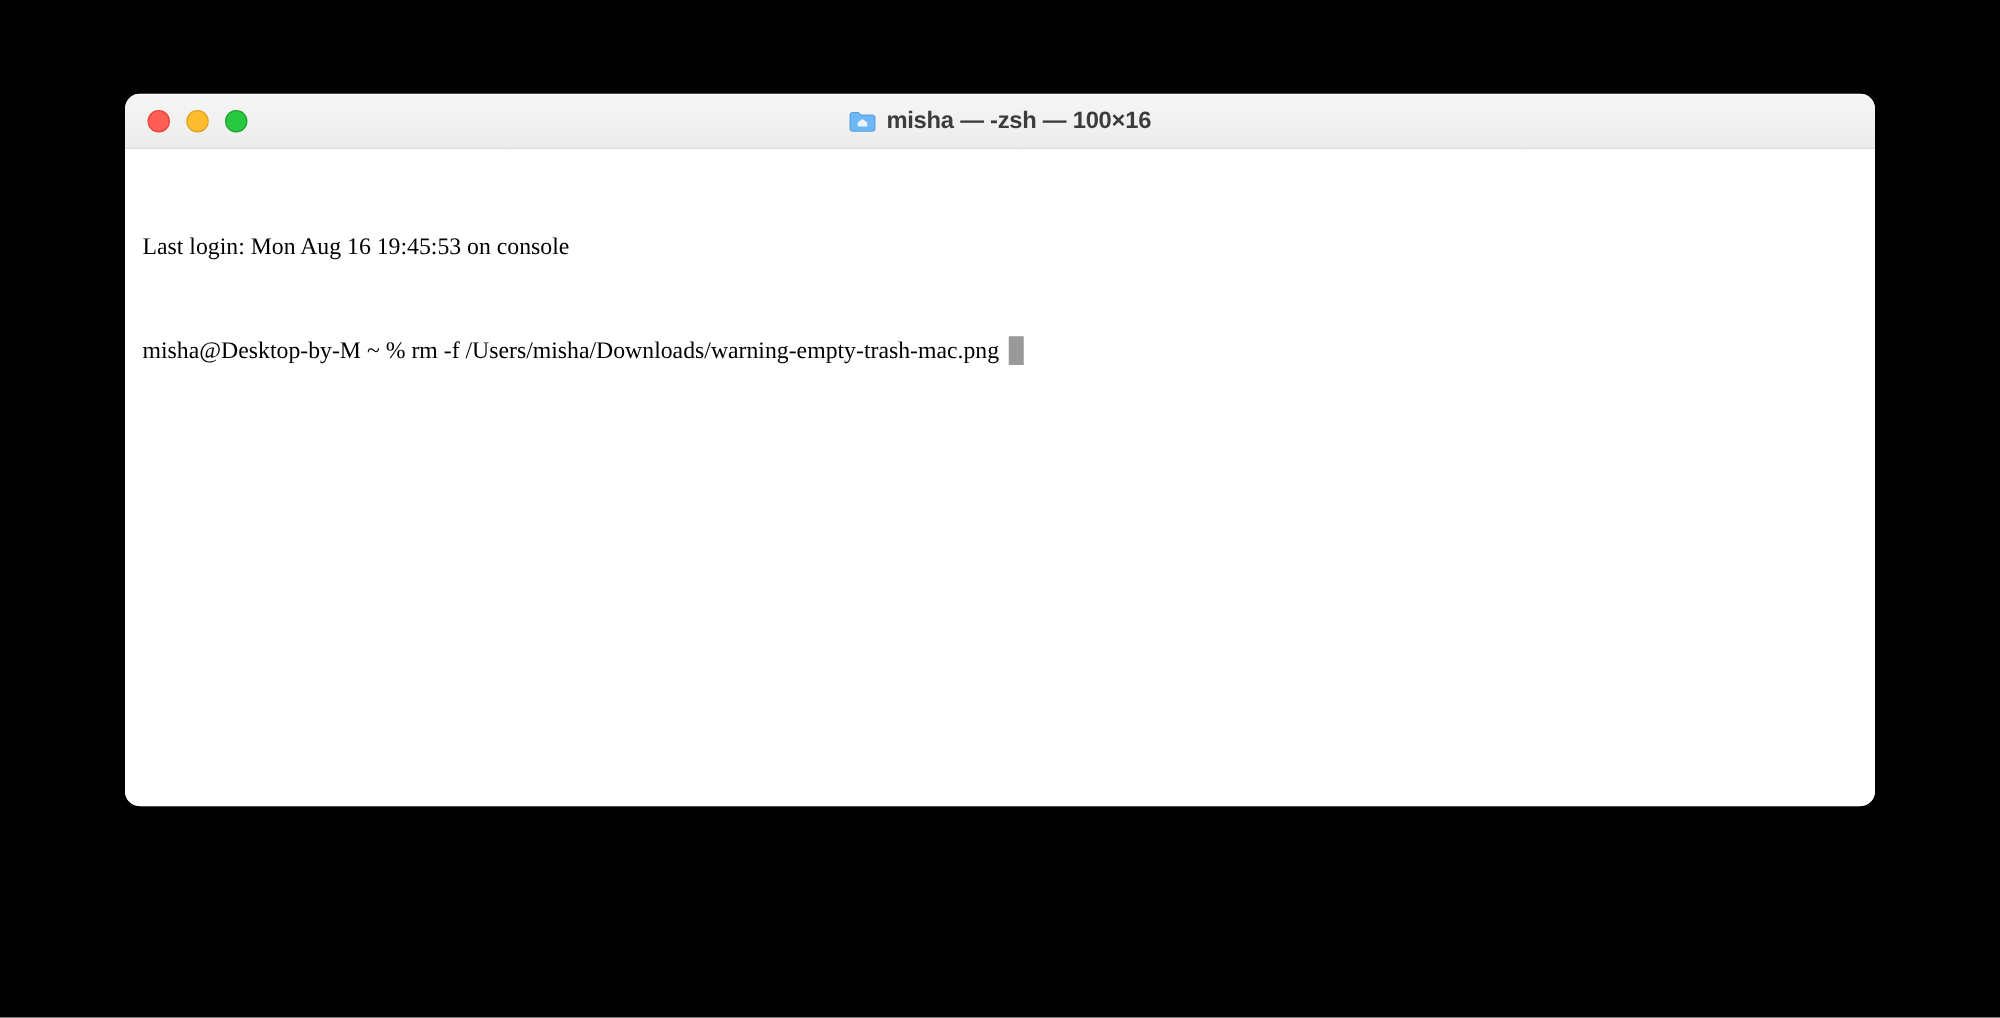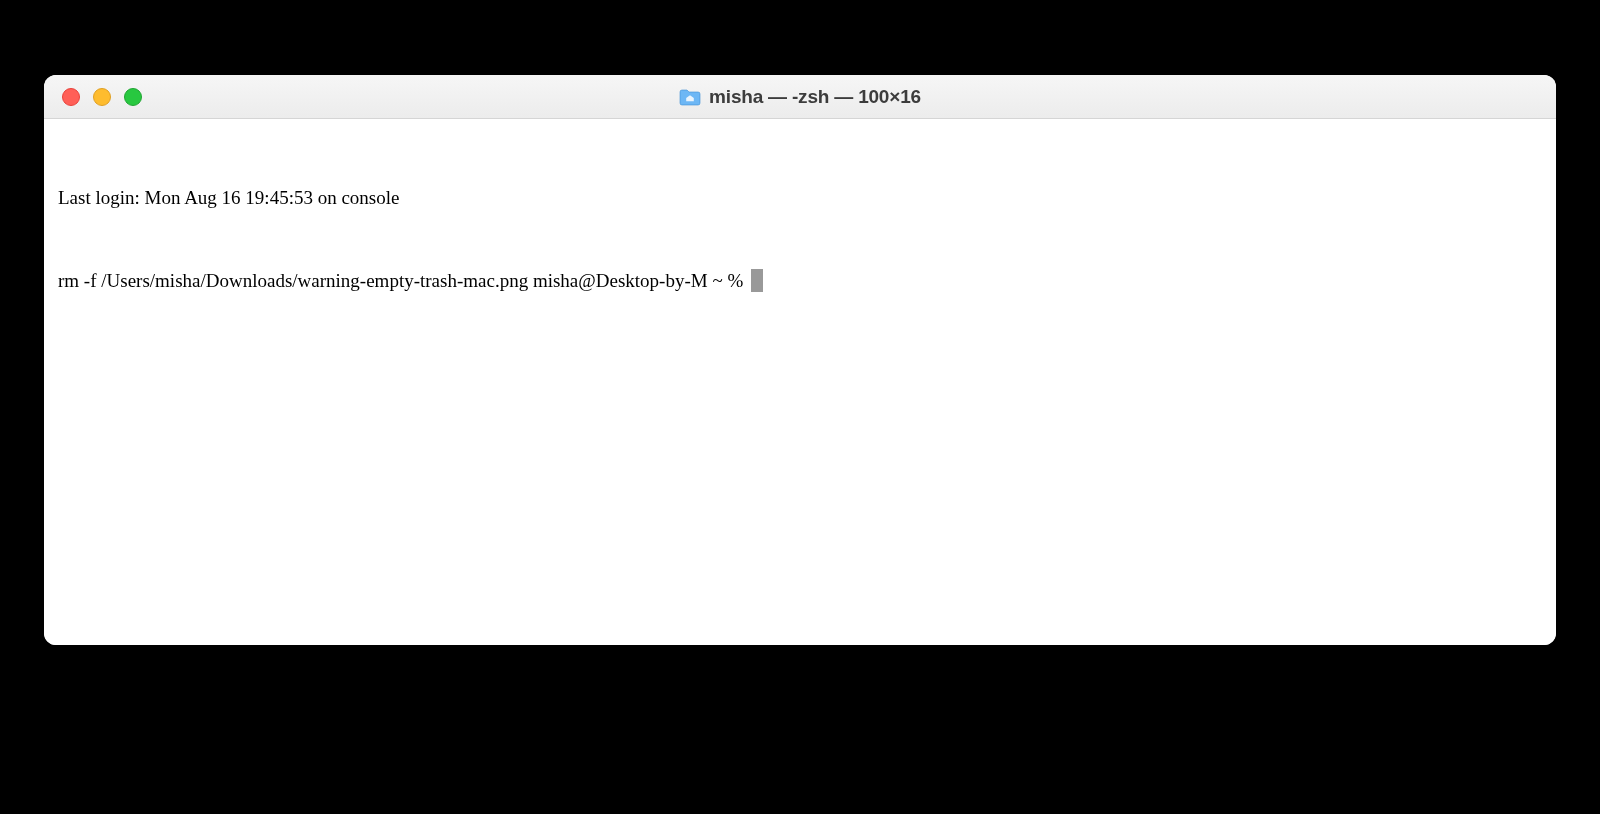--- a/index.html
+++ b/index.html
@@ -11,21 +11,21 @@
       width: 1600px;
       height: 814px;
       background: #000000;
       display: flex;
       align-items: flex-start;
       justify-content: center;
       padding-top: 75px;
       font-family: -apple-system, BlinkMacSystemFont, "Segoe UI", Helvetica, Arial, sans-serif;
     }
     .window {
-      width: 1512px;
+      width: 1400px;
       height: 570px;
       background: #ffffff;
       border-radius: 12px;
       box-shadow: 0 20px 60px rgba(0,0,0,0.6), 0 0 0 1px rgba(0,0,0,0.1);
       overflow: hidden;
       display: flex;
       flex-direction: column;
     }
     .titlebar {
       height: 44px;
@@ -110,15 +110,15 @@
         <svg viewBox="0 0 22 18" width="22" height="18">
           <path d="M1 4 Q1 2 3 2 L8 2 L10 4 L19 4 Q21 4 21 6 L21 15 Q21 17 19 17 L3 17 Q1 17 1 15 Z" fill="#6db7f5" stroke="#3d8fd4" stroke-width="0.6"></path>
           <path d="M7.2 13.2 L7.2 10 L11 7.2 L14.8 10 L14.8 13.2 Z" fill="#ffffff" opacity="0.85"></path>
         </svg>
       </span>
       <span class="title-text">misha — -zsh — 100×16</span>
     </div>
   </div>
   <div class="terminal-body">
     <span class="line">Last login: Mon Aug 16 19:45:53 on console</span>
-    <span class="prompt-line"><span>rm -f /Users/misha/Downloads/warning-empty-trash-mac.png </span><span>misha@Desktop-by-M ~ % </span><span class="cursor"></span></span>
+    <span class="prompt-line"><span>misha@Desktop-by-M ~ % </span><span>rm -f /Users/misha/Downloads/warning-empty-trash-mac.png </span><span class="cursor"></span></span>
   </div>
 </div>
 
 </body></html>

